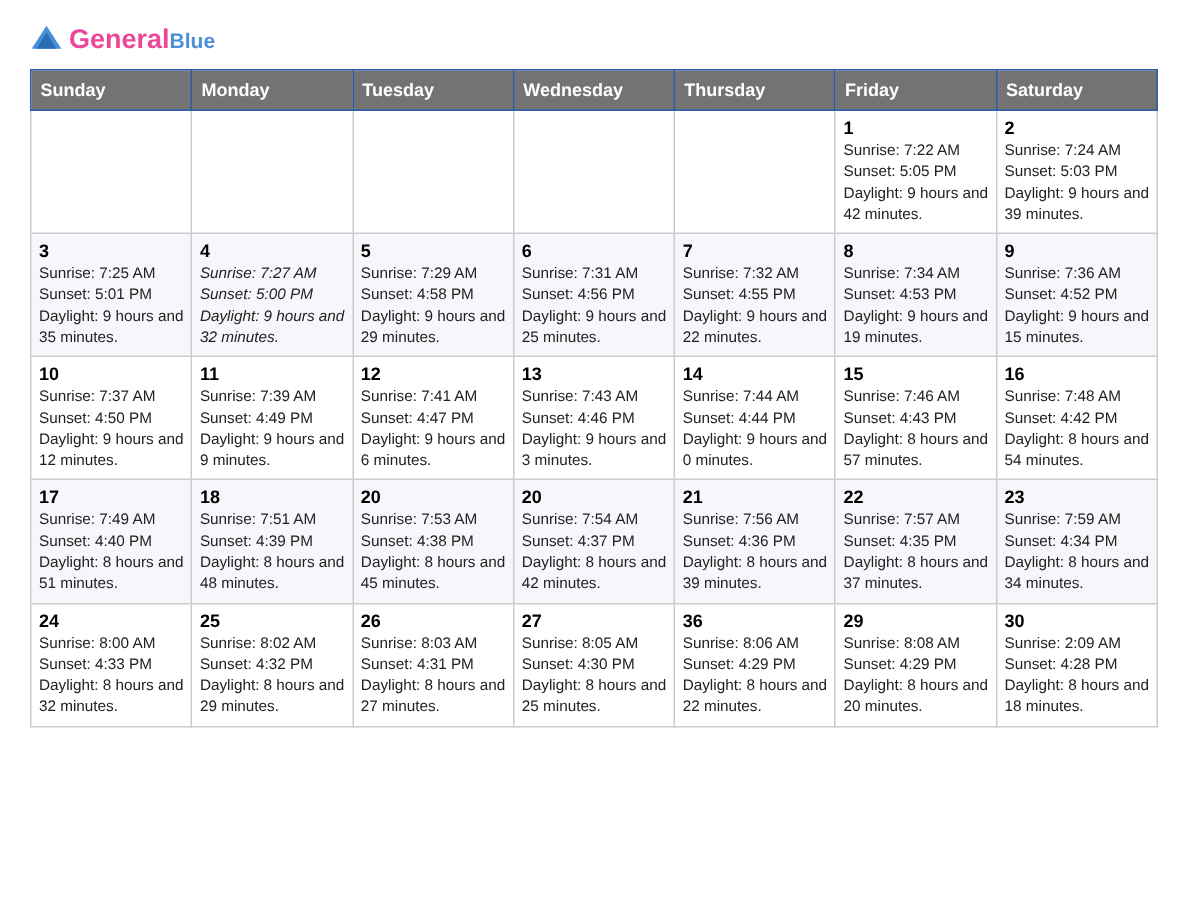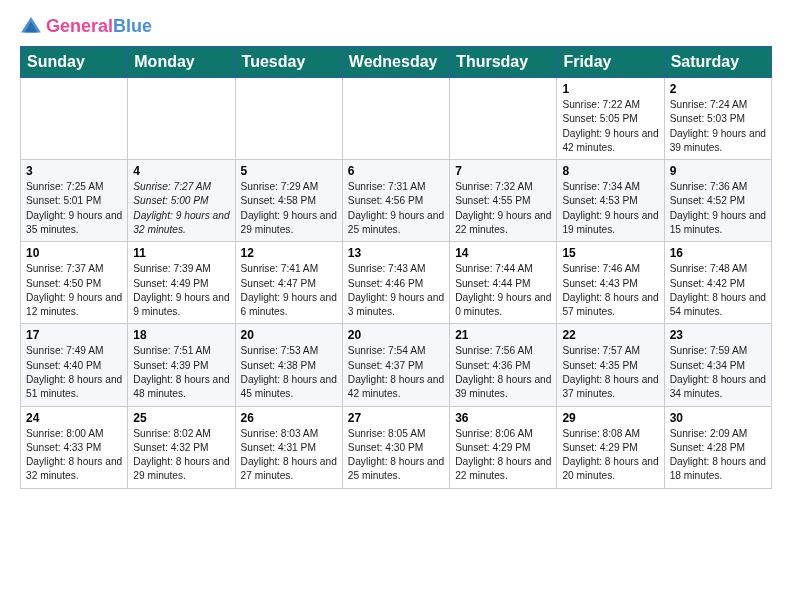--- a/index.html
+++ b/index.html
@@ -25,21 +25,21 @@
       align-items: center;
       gap: 4px;
     }
     .logo-text-general {
       font-size: 18px;
       font-weight: bold;
       color: #ec4899;
       line-height: 1.1;
     }
     .logo-text-blue {
-      font-size: 18px;
+      font-size: 14px;
       font-weight: bold;
       color: #4a90d9;
       line-height: 1.1;
     }
     .logo-icon {
       width: 22px;
       height: 22px;
     }
     .title-block {
       text-align: right;
@@ -53,26 +53,26 @@
     .location {
       font-size: 16px;
       color: #555;
     }
     table {
       width: 100%;
       border-collapse: collapse;
       font-size: 11px;
     }
     thead tr th {
-      background: #0f766e;
+      background: #737373;
       color: #fff;
       font-weight: bold;
       text-align: left;
       padding: 6px 6px;
-      font-size: 16px;
+      font-size: 12px;
       border: 1px solid #2a5da5;
     }
     tbody tr td {
       border: 1px solid #ccc;
       vertical-align: top;
       padding: 4px 5px;
       height: 78px;
       background: #fff;
       width: calc(100% / 7);
     }

